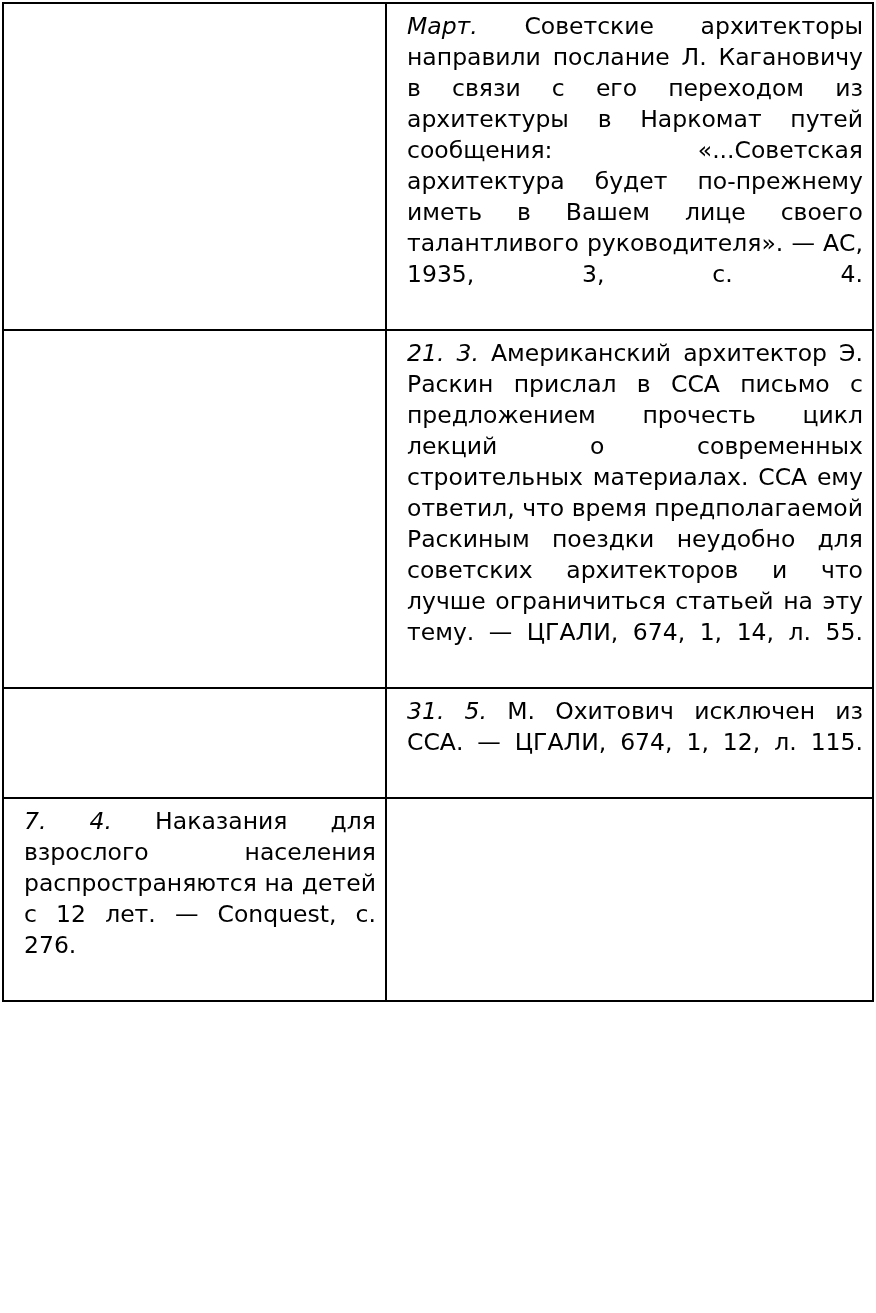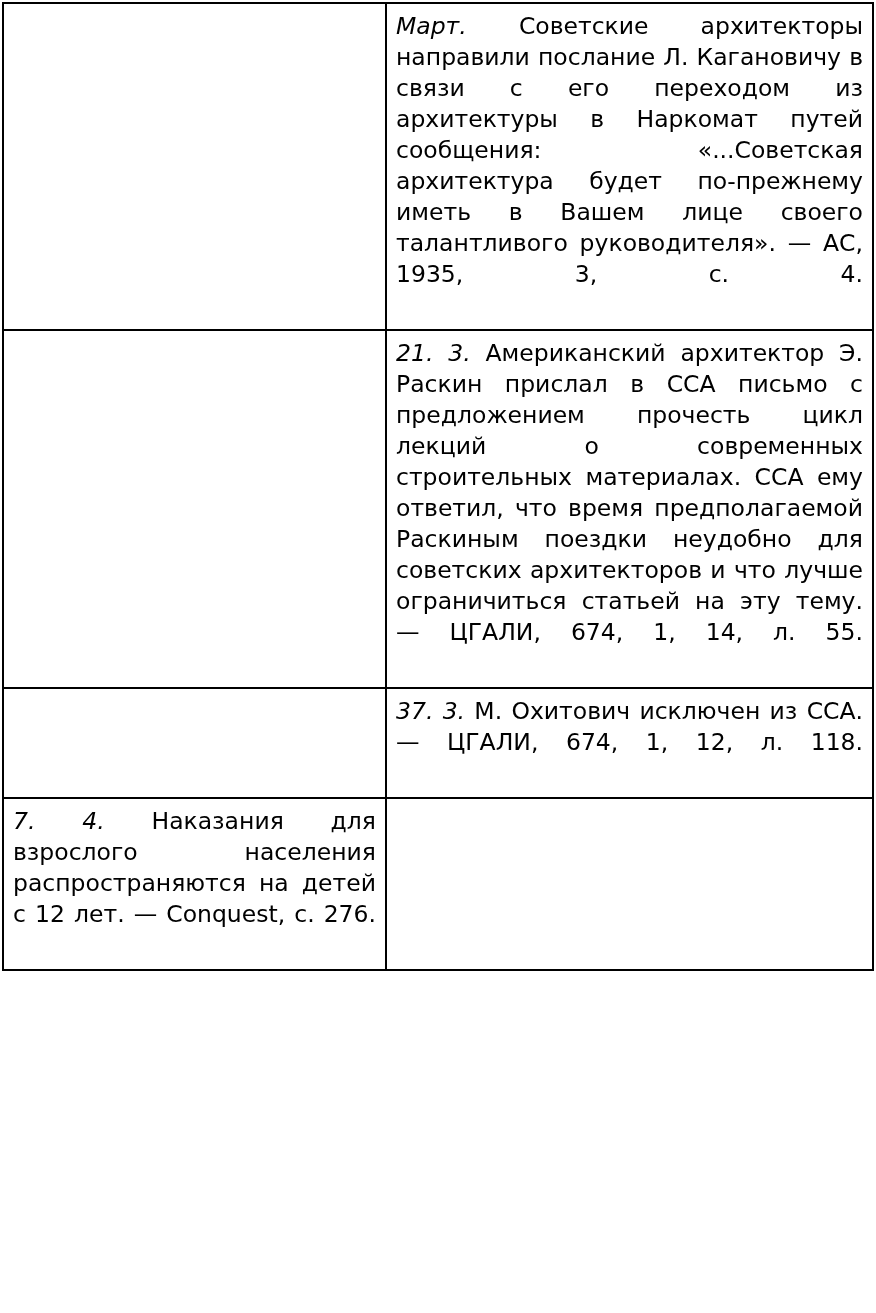--- a/index.html
+++ b/index.html
@@ -17,21 +17,21 @@
 
   .chronicle-table {
     border-collapse: collapse;
     width: 870px;
     margin: 2px 0 0 2px;
     table-layout: fixed;
   }
   .chronicle-table td {
     border: 2px solid #000000;
     vertical-align: top;
-    padding: 7px 9px 8px 9px;
+    padding: 7px 9px 8px 20px;
     font-size: 23.5px;
     line-height: 31px;
     text-align: justify;
     text-justify: inter-word;
     word-spacing: 0;
     hyphens: none;
   }
   .col-left  { width: 383px; }
   .col-right { width: 487px; }
 
@@ -71,21 +71,21 @@
     <tr>
       <td class="col-left cell-empty"></td>
       <td class="col-right">
         <p class="entry"><span class="date">21. 3.</span><span class="body"> Американский архитектор Э. Раскин прислал в ССА письмо с предложением прочесть цикл лекций о современных строительных материалах. ССА ему ответил, что время предполагаемой Раскиным поездки неудобно для советских архитекторов и что лучше ограничиться статьей на эту тему. — ЦГАЛИ, 674, 1, 14, л. 55.</span></p>
       </td>
     </tr>
 
     <tr>
       <td class="col-left cell-empty"></td>
       <td class="col-right">
-        <p class="entry"><span class="date">37. 3.</span><span class="body"> М. Охитович исключен из ССА. — ЦГАЛИ, 674, 1, 12, л. 118.</span></p>
+        <p class="entry"><span class="date">31. 5.</span><span class="body"> М. Охитович исключен из ССА. — ЦГАЛИ, 674, 1, 12, л. 115.</span></p>
       </td>
     </tr>
 
     <tr>
       <td class="col-left">
         <p class="entry"><span class="date">7. 4.</span><span class="body"> Наказания для взрослого населения распространяются на детей с 12 лет. — Conquest, с. 276.</span></p>
       </td>
       <td class="col-right cell-empty"></td>
     </tr>
 

